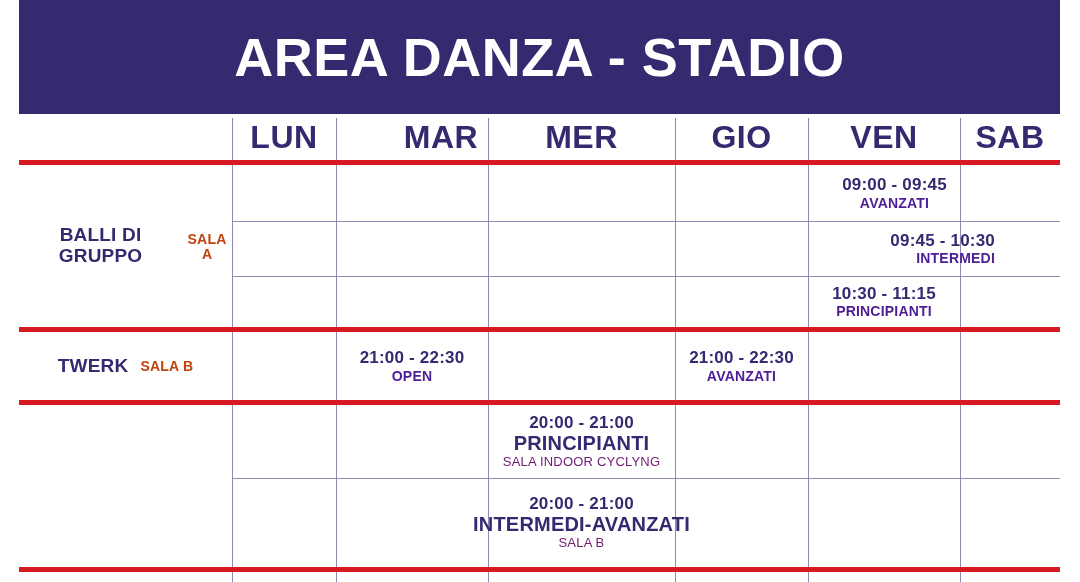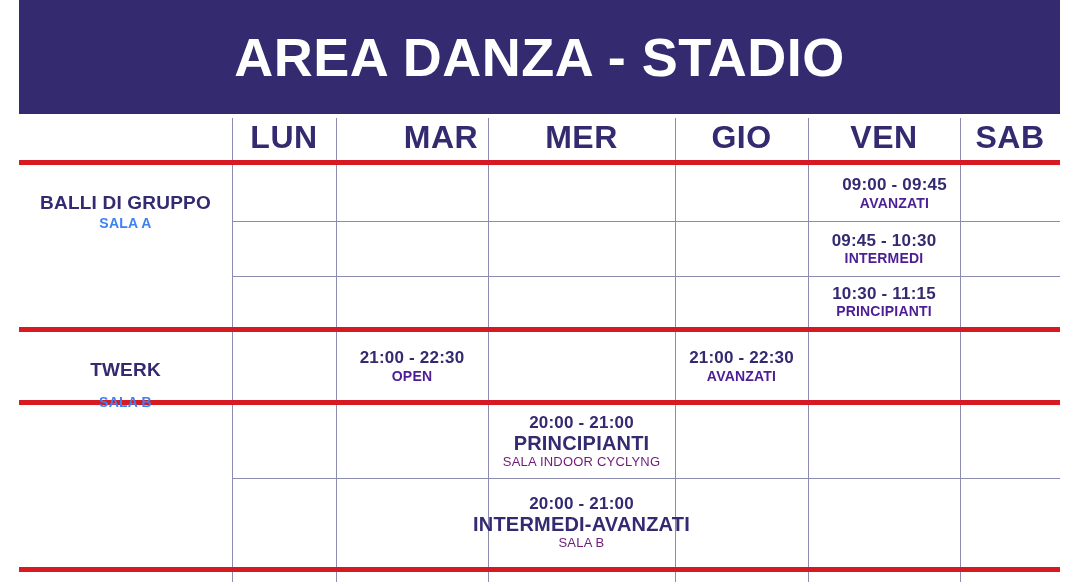--- a/index.html
+++ b/index.html
@@ -95,35 +95,34 @@
     height: 1px;
     background: #8c8cb0;
   }
 
   
   .rowlabel {
     position: absolute;
     left: 0;
     width: 213px;
     display: flex;
-    flex-direction: column;
-    align-items: center;
-    justify-content: flex-start;
+    flex-direction: row;
+    align-items: center;
+    justify-content: center;
     text-align: center;
-    margin-top: 28px;
   }
   .rowlabel-title {
     color: #332a70;
     font-size: 19px;
     font-weight: bold;
     letter-spacing: 0.2px;
     line-height: 1.1;
   }
   .rowlabel-sub {
-    color: #3b82f6;
+    color: #c2410c;
     font-size: 14px;
     font-weight: bold;
     letter-spacing: 0.2px;
     margin-top: 2px;
     line-height: 1.1;
   }
 
   
   .cell {
     position: absolute;
@@ -207,21 +206,21 @@
 
     <div class="rowlabel" style="top:51px;height:162px;">
       <div class="rowlabel-title">BALLI DI GRUPPO</div>
       <div class="rowlabel-sub">SALA A</div>
     </div>
 
     <div class="cell" style="left:789px;top:51px;width:152px;height:56px;padding-left:25px;">
       <div class="cell-time">09:00 - 09:45</div>
       <div class="cell-level-sm">AVANZATI</div>
     </div>
-    <div class="cell" style="left:789px;top:107px;width:152px;height:55px;">
+    <div class="cell" style="left:828px;top:107px;width:152px;height:55px;align-items:flex-end;">
       <div class="cell-time">09:45 - 10:30</div>
       <div class="cell-level-sm">INTERMEDI</div>
     </div>
     <div class="cell" style="left:789px;top:162px;width:152px;height:51px;">
       <div class="cell-time">10:30 - 11:15</div>
       <div class="cell-level-sm">PRINCIPIANTI</div>
     </div>
 
     <div class="rowlabel" style="top:218px;height:68px;gap:12px;">
       <div class="rowlabel-title">TWERK</div>

